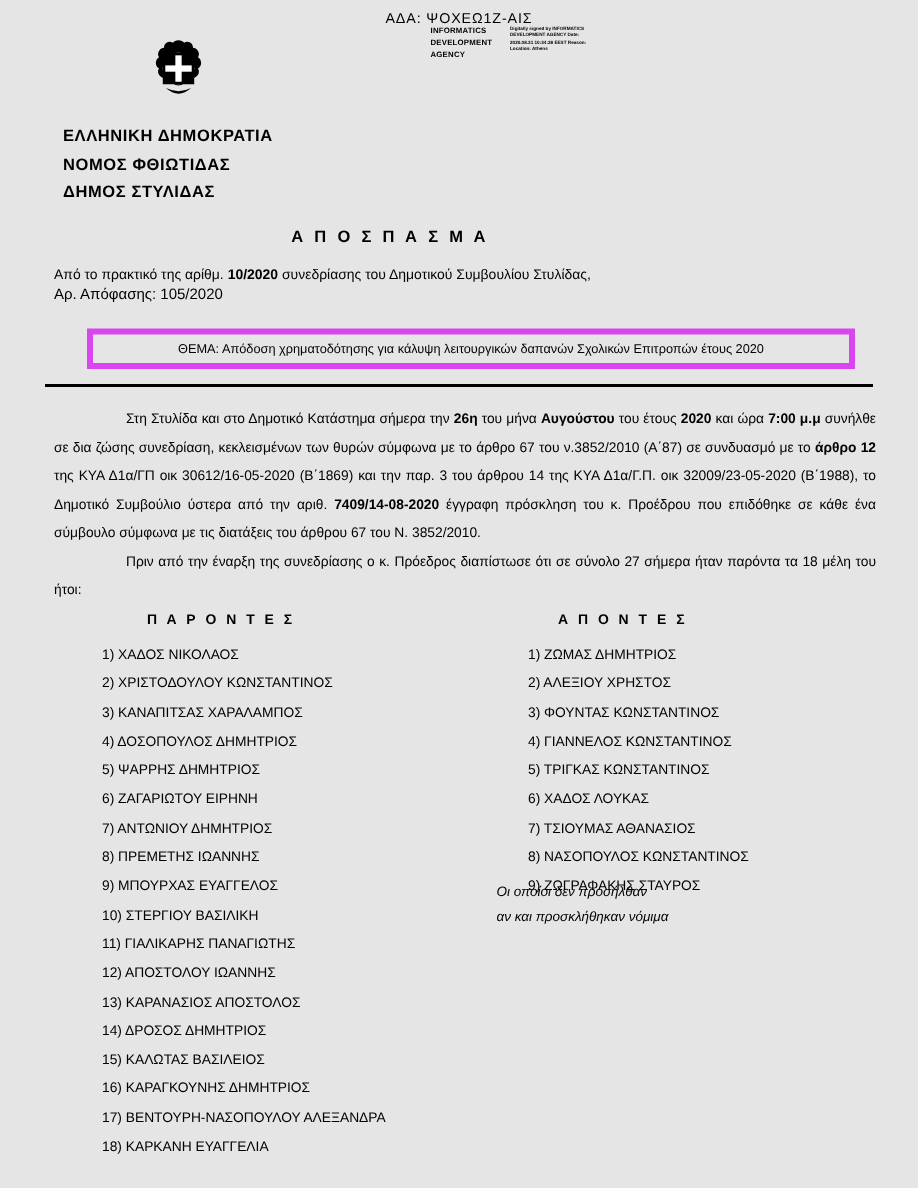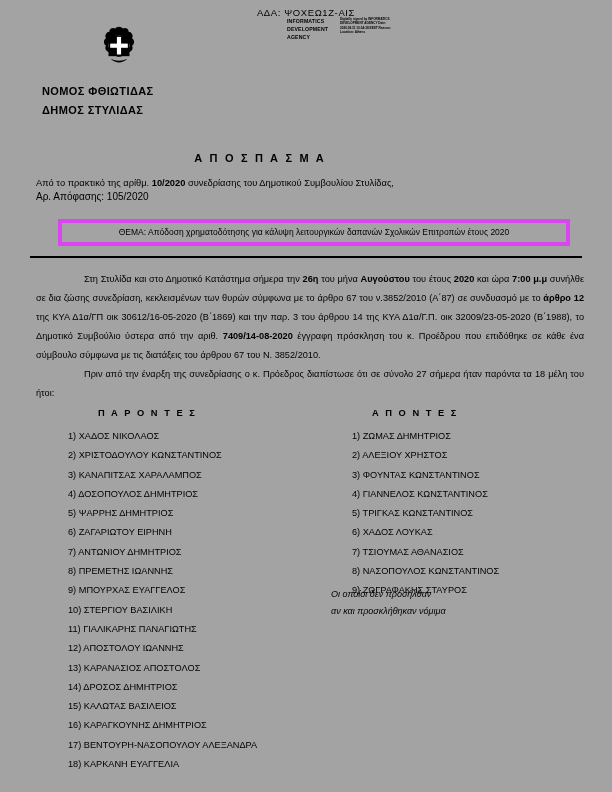--- a/index.html
+++ b/index.html
@@ -9,21 +9,21 @@
     background: #ffffff;
   }
   body {
     font-family: "Liberation Sans", sans-serif;
     color: #000000;
   }
   .page {
     position: relative;
     width: 612px;
     height: 792px;
-    background: #a3a3a3;
+    background: #e5e5e5;
     overflow: hidden;
     box-sizing: border-box;
   }
 
   
   .ada-code {
     position: absolute;
     top: 7px;
     left: 0;
     width: 612px;
@@ -199,20 +199,21 @@
       </g>
       <circle cx="50" cy="47" r="25" fill="#fff"></circle>
       <rect x="25" y="22" width="50" height="50" fill="#000"></rect>
       <rect x="45" y="26" width="10" height="42" fill="#fff"></rect>
       <rect x="29" y="42" width="42" height="10" fill="#fff"></rect>
       <path d="M30 78 Q50 96 70 78 Q50 88 30 78 Z" fill="#000"></path>
     </svg>
   </div>
 
   <div class="authority">
+    <div>ΕΛΛΗΝΙΚΗ ΔΗΜΟΚΡΑΤΙΑ</div>
     <div>ΝΟΜΟΣ ΦΘΙΩΤΙΔΑΣ</div>
     <div>ΔΗΜΟΣ ΣΤΥΛΙΔΑΣ</div>
   </div>
 
   <div class="doc-title">Α Π Ο Σ Π Α Σ Μ Α</div>
 
   <div class="minutes-line">
     <span>Από το πρακτικό της αρίθμ.</span>
     <b>10/2020</b>
     <span>συνεδρίασης του Δημοτικού Συμβουλίου Στυλίδας,</span>

